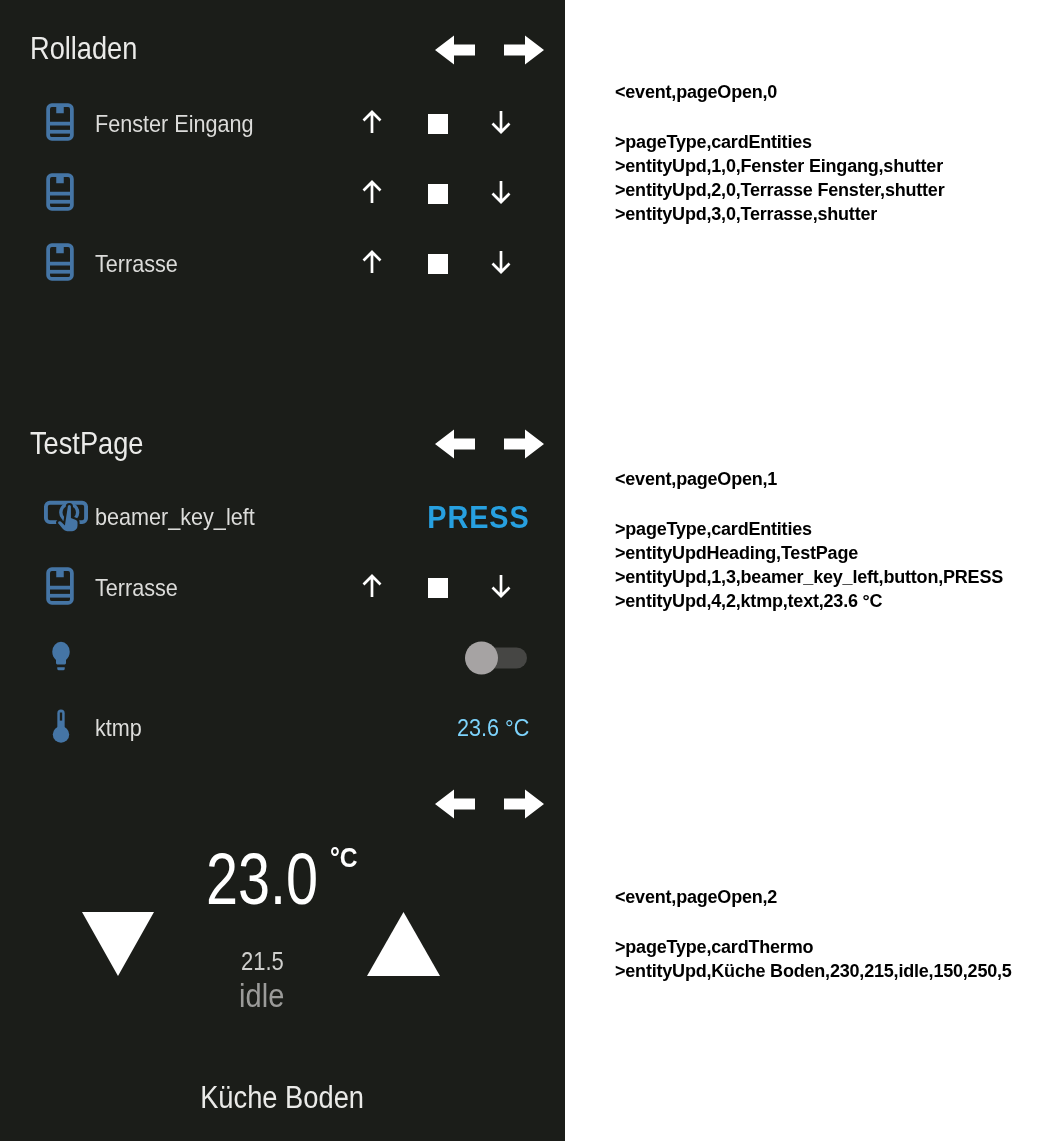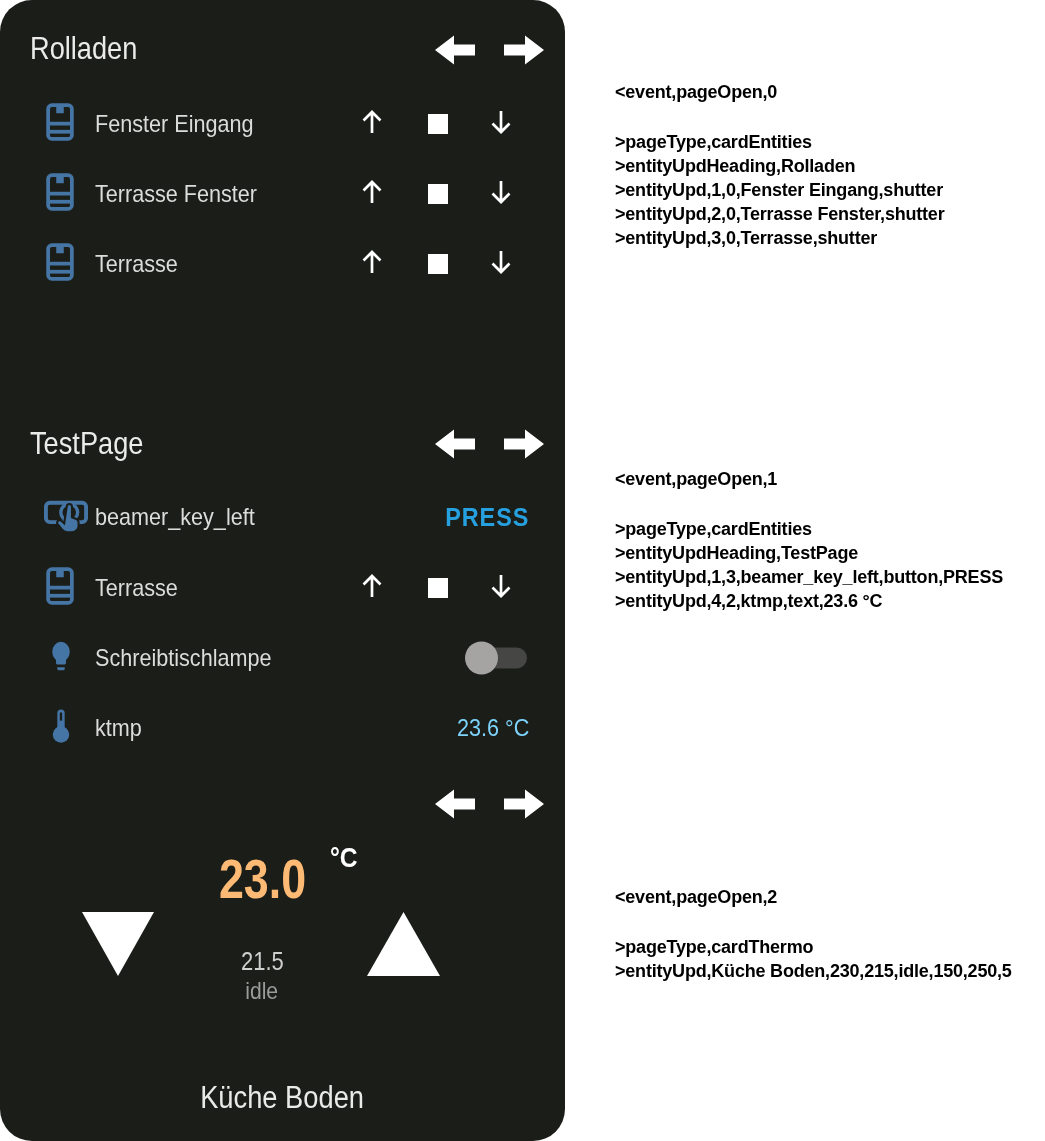--- a/index.html
+++ b/index.html
@@ -1,20 +1,20 @@
 <!DOCTYPE html>
 <html><head>
 <meta charset="utf-8">
 <style>
   html,body{margin:0;padding:0;background:#ffffff;}
   .stage{position:relative;width:1045px;height:1141px;background:#ffffff;overflow:hidden;
          font-family:"Liberation Sans",sans-serif;}
 
   
-  .panel{position:absolute;left:0;top:0;width:565px;height:1141px;background:#1b1d19;border-radius:32px;}
+  .panel{position:absolute;left:0;top:0;width:565px;height:1141px;background:#1b1d19;}
 
   .card-title{position:absolute;left:30px;white-space:nowrap;color:#ebebe9;
               font-size:32px;line-height:44px;font-weight:400;}
   .cx{display:inline-block;transform:scaleX(0.85);transform-origin:left center;}
   .cx2{display:inline-block;transform:scaleX(0.90);transform-origin:left center;}
   .cxr{display:inline-block;transform:scaleX(0.90);transform-origin:right center;}
   .cxc{display:inline-block;transform:scaleX(0.88);transform-origin:center center;}
 
   .navbtn{position:absolute;width:40px;height:34px;cursor:pointer;}
 
@@ -22,35 +22,35 @@
   .row .eicon{position:absolute;top:50%;transform:translateY(-50%);}
   .row .elabel{position:absolute;left:95px;top:50%;transform:translateY(-50%);
                font-size:24px;color:#dcdcda;white-space:nowrap;}
   .ctl{position:absolute;top:50%;transform:translateY(-50%);}
   .ctl-up{left:359px;}
   .ctl-stop{left:428px;width:20px;height:20px;background:#ffffff;}
   .ctl-down{left:488px;}
   .rvalue{position:absolute;right:36px;top:50%;transform:translateY(-50%);
           font-size:24px;color:#7dd3fc;white-space:nowrap;}
   .press{position:absolute;right:36px;top:50%;transform:translateY(-50%);
-         font-size:26px;font-weight:600;color:#27a0e0;letter-spacing:1px;white-space:nowrap;}
+         font-size:32px;font-weight:600;color:#27a0e0;letter-spacing:1px;white-space:nowrap;}
 
   .toggle{position:absolute;right:38px;top:50%;transform:translateY(-50%);width:57px;height:21px;}
   .toggle .track{position:absolute;left:0;top:0;width:57px;height:21px;border-radius:11px;background:#464644;}
   .toggle .knob{position:absolute;left:-5px;top:-6px;width:33px;height:33px;border-radius:50%;background:#a6a3a3;}
 
   
   .bigtemp{position:absolute;left:0;top:838px;width:524px;text-align:center;
-           font-size:56px;line-height:82px;font-weight:700;color:#fdba74;}
+           font-size:72px;line-height:82px;font-weight:400;color:#ffffff;}
   .bigtemp .num{display:inline-block;transform:scaleX(0.80);transform-origin:center center;}
   .tunit{position:absolute;left:328px;top:842px;font-size:28px;font-weight:700;color:#ffffff;}
   .ttarget{position:absolute;left:0;top:947px;width:524px;text-align:center;
            font-size:25px;color:#cfcfcd;}
   .tstate{position:absolute;left:0;top:977px;width:524px;text-align:center;
-          font-size:24px;color:#9b9b99;}
+          font-size:33px;color:#9b9b99;}
   .tname{position:absolute;left:0;top:1080px;width:565px;text-align:center;
          font-size:31px;color:#eaeae8;}
   .tri{position:absolute;cursor:pointer;}
 
   
   .logblock{position:absolute;left:615px;color:#000;font-weight:700;font-size:18px;
             line-height:24px;white-space:nowrap;letter-spacing:-0.2px;}
   .loggap{height:26px;}
 </style>
 </head>
@@ -100,21 +100,20 @@
 
       <div class="row" style="top:170px;">
         <span class="eicon" style="left:45px;">
           <svg width="30" height="40" viewBox="0 0 24 32">
               <rect x="2.5" y="2.5" width="19" height="27" rx="3" fill="none" stroke="#4575a5" stroke-width="3"></rect>
               <rect x="9" y="2.5" width="6" height="6.5" fill="#4575a5"></rect>
               <rect x="4" y="15.8" width="16" height="3" fill="#4575a5"></rect>
               <rect x="4" y="22.3" width="16" height="3" fill="#4575a5"></rect>
             </svg>
         </span>
-        <span class="elabel"><span class="cx2">Terrasse Fenster</span></span>
         <span class="ctl ctl-up"><svg width="26" height="27" viewBox="0 0 26 27">
               <path d="M13 24.5 V3.5 M4.5 12 L13 3.5 L21.5 12" stroke="#ffffff" stroke-width="2.7" fill="none"></path>
             </svg></span>
         <span class="ctl ctl-stop"></span>
         <span class="ctl ctl-down"><svg width="26" height="27" viewBox="0 0 26 27">
               <path d="M13 2.5 V23.5 M4.5 15 L13 23.5 L21.5 15" stroke="#ffffff" stroke-width="2.7" fill="none"></path>
             </svg></span>
       </div>
 
       <div class="row" style="top:240px;">
@@ -186,21 +185,20 @@
               <path d="M13 2.5 V23.5 M4.5 15 L13 23.5 L21.5 15" stroke="#ffffff" stroke-width="2.7" fill="none"></path>
             </svg></span>
       </div>
 
       <div class="row" style="top:634px;">
         <span class="eicon" style="left:46px;">
           <svg width="30" height="34" viewBox="0 0 24 24" preserveAspectRatio="none">
               <path d="M12,2A7,7 0 0,1 19,9C19,11.38 17.81,13.47 16,14.74V17A1,1 0 0,1 15,18H9A1,1 0 0,1 8,17V14.74C6.19,13.47 5,11.38 5,9A7,7 0 0,1 12,2M9,21A1,1 0 0,0 10,22H14A1,1 0 0,0 15,21V20H9V21Z" fill="#4575a5"></path>
             </svg>
         </span>
-        <span class="elabel"><span class="cx2">Schreibtischlampe</span></span>
         <span class="toggle">
           <span class="track"></span>
           <span class="knob"></span>
         </span>
       </div>
 
       <div class="row" style="top:704px;">
         <span class="eicon" style="left:50px;">
           <svg width="22" height="36" viewBox="0 0 15 24">
               <rect x="5" y="0.8" width="5" height="14" rx="2.5" fill="#4575a5"></rect>
@@ -260,21 +258,20 @@
       <div class="tname">
         <span class="cxc">Küche Boden</span>
       </div>
     </div>
   </div>
 
   <div class="logblock" style="top:80px;">
     <div>&lt;event,pageOpen,0</div>
     <div class="loggap"></div>
     <div>&gt;pageType,cardEntities</div>
-    <div>&gt;entityUpdHeading,Rolladen</div>
     <div>&gt;entityUpd,1,0,Fenster Eingang,shutter</div>
     <div>&gt;entityUpd,2,0,Terrasse Fenster,shutter</div>
     <div>&gt;entityUpd,3,0,Terrasse,shutter</div>
   </div>
 
   <div class="logblock" style="top:467px;">
     <div>&lt;event,pageOpen,1</div>
     <div class="loggap"></div>
     <div>&gt;pageType,cardEntities</div>
     <div>&gt;entityUpdHeading,TestPage</div>

